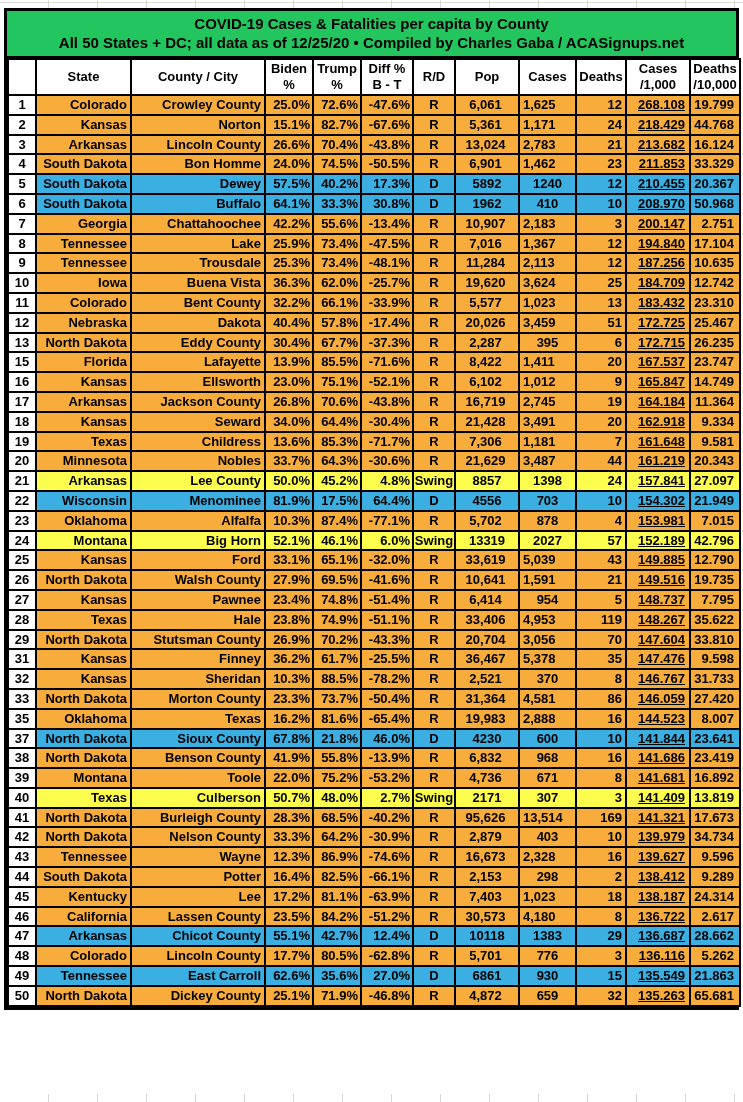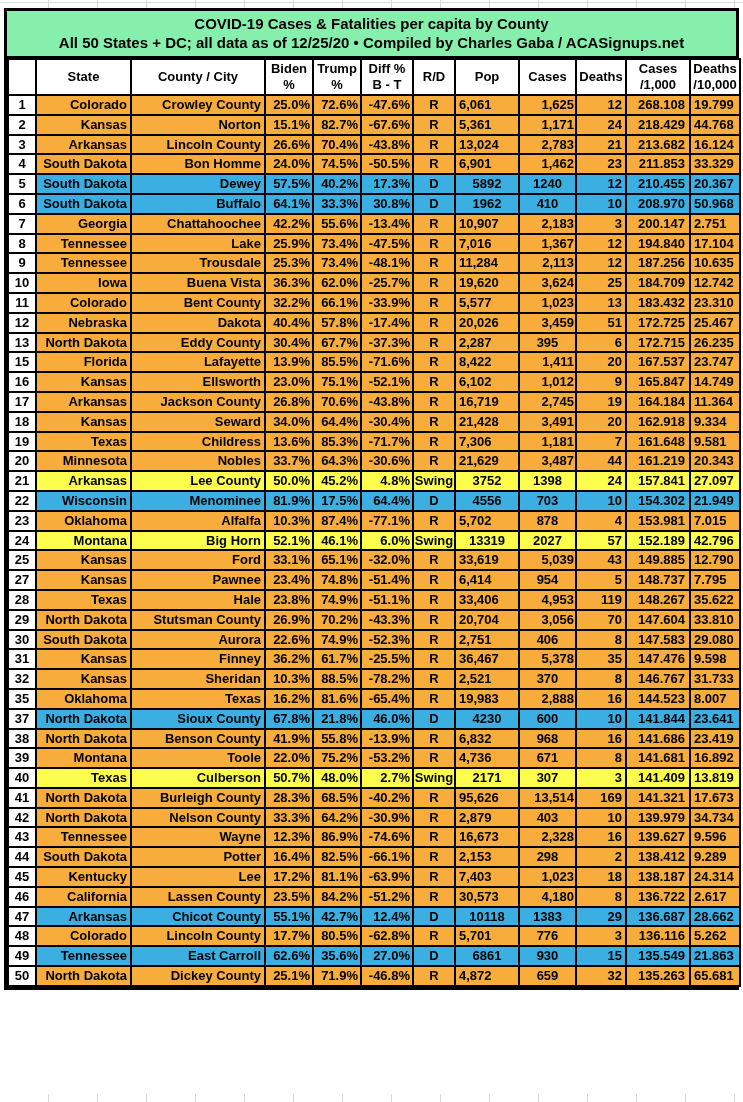--- a/index.html
+++ b/index.html
@@ -11,21 +11,21 @@
   .grid-stub {
     position:absolute; left:0; width:743px; height:8px;
     background-image:repeating-linear-gradient(to right, transparent 0, transparent 48px, #d8d8d8 48px, #d8d8d8 49px);
   }
   .grid-stub.top { top:0; }
   .grid-stub.bottom { top:1094px; }
   .grid-hline { position:absolute; top:2px; left:0; width:743px; height:1px; background:#dcdcdc; }
 
   .table-wrap {
     position:absolute; left:4px; top:8px; width:735px;
-    border:3px solid #000; background:#86efac; box-sizing:border-box;
+    border:3px solid #000; background:#22c55e; box-sizing:border-box;
   }
   .title-block { border-bottom:2px solid #000; text-align:center; padding:3px 2px 4px; }
   .title-line { font-size:15px; font-weight:bold; line-height:19px; white-space:nowrap; }
 
   table { border-collapse:collapse; table-layout:fixed; width:100%; }
   th, td {
     border:2px solid #000; font-weight:bold; color:#000;
     overflow:hidden; white-space:nowrap; box-sizing:border-box;
   }
   thead th {
@@ -38,25 +38,25 @@
     padding:0 3px; vertical-align:middle;
   }
   :root { --row-r:#F7AC3B; --row-d:#3BAEE2; --row-s:#FDFD4E; }
   tr.row-R td { background:var(--row-r); }
   tr.row-D td { background:var(--row-d); }
   tr.row-Swing td { background:var(--row-s); }
   tbody td.c-num { background:#fff; text-align:center; padding:0 1px; }
   .c-state, .c-county { text-align:right; padding-right:3px; }
   .c-pct { text-align:right; padding:0 2px 0 1px; }
   .c-rd { text-align:center; padding:0; }
-  .c-pop { text-align:left; padding-right:6px; }
-  .c-cases { text-align:right; padding-right:1px; }
+  .c-pop { text-align:center; padding-right:6px; }
+  .c-cases { padding-right:1px; }
   .c-deaths { text-align:right; padding-right:3px; }
-  .c-c1000 { text-align:right; padding-right:4px; }
-  .c-d10000 { padding-right:5px; }
+  .c-c1000 { text-align:right; padding-right:4px;text-decoration:underline; }
+  .c-d10000 { text-align:right; padding-right:5px; }
   tbody td.ctr { text-align:center; padding:0 3px; }
 </style>
 </head>
 <body>
 
 <div class="grid-hline"></div>
 <div class="grid-stub top"></div>
 <div class="grid-stub bottom"></div>
 
 <div class="table-wrap">
@@ -392,21 +392,21 @@
           <td class="c-d10000">20.343</td>
         </tr>
         <tr class="row-Swing">
           <td class="c-num">21</td>
           <td class="c-state">Arkansas</td>
           <td class="c-county">Lee County</td>
           <td class="c-pct">50.0%</td>
           <td class="c-pct">45.2%</td>
           <td class="c-pct">4.8%</td>
           <td class="c-rd">Swing</td>
-          <td class="c-pop ctr">3752</td>
+          <td class="c-pop ctr">8857</td>
           <td class="c-cases ctr">1398</td>
           <td class="c-deaths">24</td>
           <td class="c-c1000">157.841</td>
           <td class="c-d10000">27.097</td>
         </tr>
         <tr class="row-D">
           <td class="c-num">22</td>
           <td class="c-state">Wisconsin</td>
           <td class="c-county">Menominee</td>
           <td class="c-pct">81.9%</td>
@@ -455,20 +455,34 @@
           <td class="c-pct">65.1%</td>
           <td class="c-pct">-32.0%</td>
           <td class="c-rd">R</td>
           <td class="c-pop">33,619</td>
           <td class="c-cases">5,039</td>
           <td class="c-deaths">43</td>
           <td class="c-c1000">149.885</td>
           <td class="c-d10000">12.790</td>
         </tr>
         <tr class="row-R">
+          <td class="c-num">26</td>
+          <td class="c-state">North Dakota</td>
+          <td class="c-county">Walsh County</td>
+          <td class="c-pct">27.9%</td>
+          <td class="c-pct">69.5%</td>
+          <td class="c-pct">-41.6%</td>
+          <td class="c-rd">R</td>
+          <td class="c-pop">10,641</td>
+          <td class="c-cases">1,591</td>
+          <td class="c-deaths">21</td>
+          <td class="c-c1000">149.516</td>
+          <td class="c-d10000">19.735</td>
+        </tr>
+        <tr class="row-R">
           <td class="c-num">27</td>
           <td class="c-state">Kansas</td>
           <td class="c-county">Pawnee</td>
           <td class="c-pct">23.4%</td>
           <td class="c-pct">74.8%</td>
           <td class="c-pct">-51.4%</td>
           <td class="c-rd">R</td>
           <td class="c-pop">6,414</td>
           <td class="c-cases ctr">954</td>
           <td class="c-deaths">5</td>
@@ -497,34 +511,20 @@
           <td class="c-pct">70.2%</td>
           <td class="c-pct">-43.3%</td>
           <td class="c-rd">R</td>
           <td class="c-pop">20,704</td>
           <td class="c-cases">3,056</td>
           <td class="c-deaths">70</td>
           <td class="c-c1000">147.604</td>
           <td class="c-d10000">33.810</td>
         </tr>
         <tr class="row-R">
-          <td class="c-num">30</td>
-          <td class="c-state">South Dakota</td>
-          <td class="c-county">Aurora</td>
-          <td class="c-pct">22.6%</td>
-          <td class="c-pct">74.9%</td>
-          <td class="c-pct">-52.3%</td>
-          <td class="c-rd">R</td>
-          <td class="c-pop">2,751</td>
-          <td class="c-cases ctr">406</td>
-          <td class="c-deaths">8</td>
-          <td class="c-c1000">147.583</td>
-          <td class="c-d10000">29.080</td>
-        </tr>
-        <tr class="row-R">
           <td class="c-num">31</td>
           <td class="c-state">Kansas</td>
           <td class="c-county">Finney</td>
           <td class="c-pct">36.2%</td>
           <td class="c-pct">61.7%</td>
           <td class="c-pct">-25.5%</td>
           <td class="c-rd">R</td>
           <td class="c-pop">36,467</td>
           <td class="c-cases">5,378</td>
           <td class="c-deaths">35</td>
@@ -537,20 +537,34 @@
           <td class="c-county">Sheridan</td>
           <td class="c-pct">10.3%</td>
           <td class="c-pct">88.5%</td>
           <td class="c-pct">-78.2%</td>
           <td class="c-rd">R</td>
           <td class="c-pop">2,521</td>
           <td class="c-cases ctr">370</td>
           <td class="c-deaths">8</td>
           <td class="c-c1000">146.767</td>
           <td class="c-d10000">31.733</td>
+        </tr>
+        <tr class="row-R">
+          <td class="c-num">33</td>
+          <td class="c-state">North Dakota</td>
+          <td class="c-county">Morton County</td>
+          <td class="c-pct">23.3%</td>
+          <td class="c-pct">73.7%</td>
+          <td class="c-pct">-50.4%</td>
+          <td class="c-rd">R</td>
+          <td class="c-pop">31,364</td>
+          <td class="c-cases">4,581</td>
+          <td class="c-deaths">86</td>
+          <td class="c-c1000">146.059</td>
+          <td class="c-d10000">27.420</td>
         </tr>
         <tr class="row-R">
           <td class="c-num">35</td>
           <td class="c-state">Oklahoma</td>
           <td class="c-county">Texas</td>
           <td class="c-pct">16.2%</td>
           <td class="c-pct">81.6%</td>
           <td class="c-pct">-65.4%</td>
           <td class="c-rd">R</td>
           <td class="c-pop">19,983</td>

